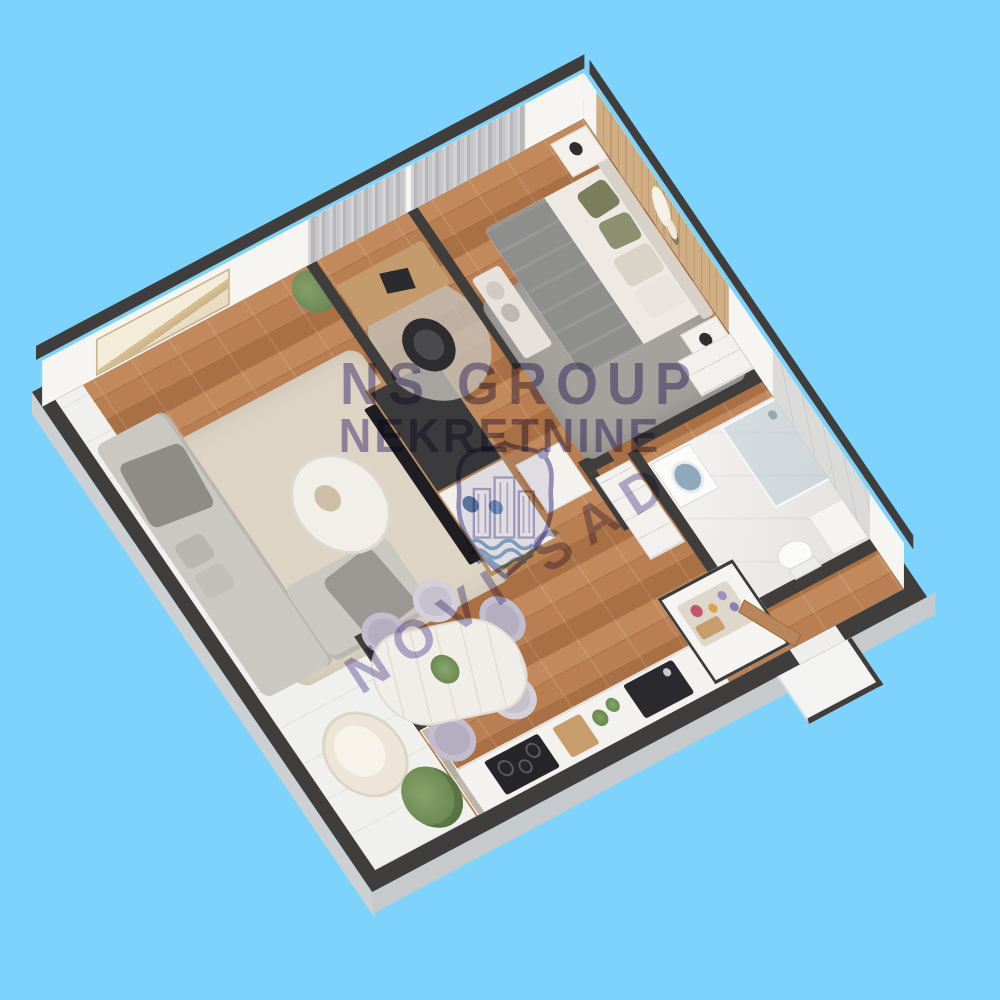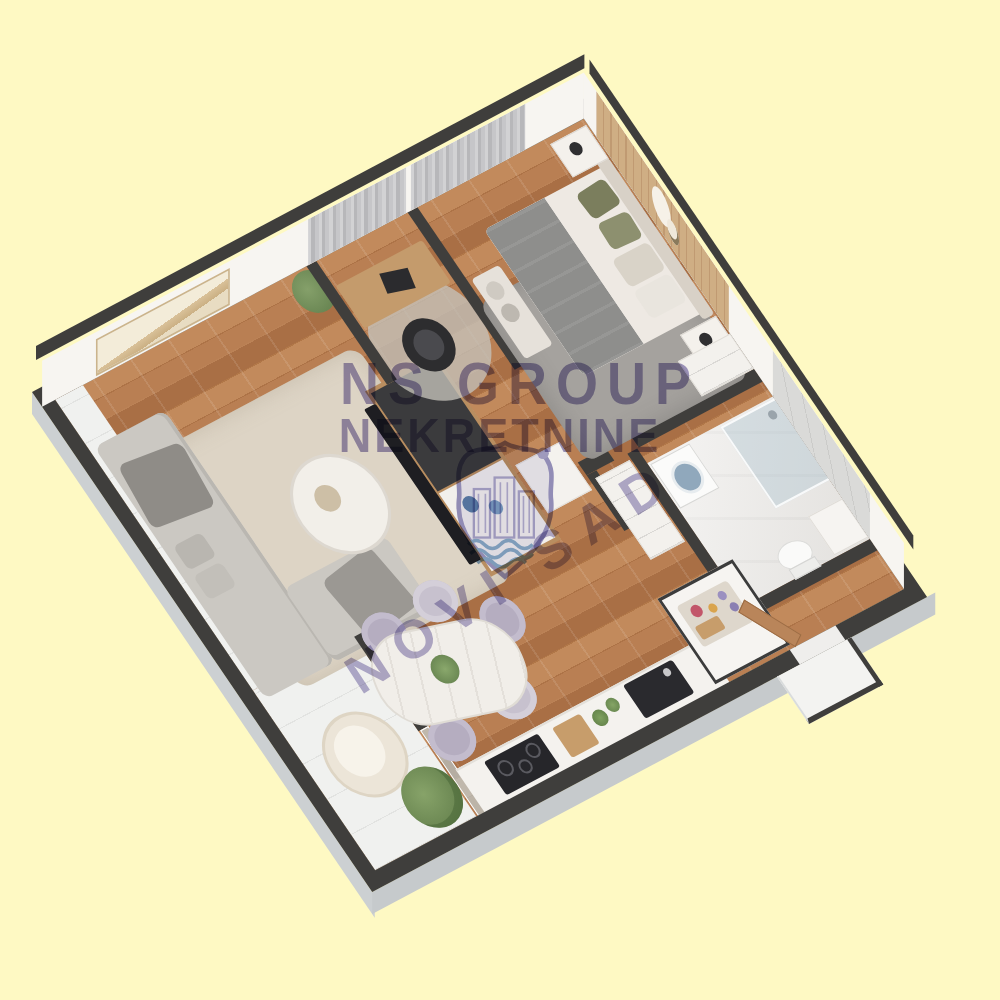--- a/index.html
+++ b/index.html
@@ -1,16 +1,16 @@
 <!DOCTYPE html>
 <html><head>
 <meta charset="utf-8">
 <style>
   html,body{margin:0;padding:0;background:#fff;font-family:"Liberation Sans",sans-serif;}
-  #stage{position:relative;width:1000px;height:1000px;background:#fef9c3;overflow:hidden;}
+  #stage{position:relative;width:1000px;height:1000px;background:#7dd3fc;overflow:hidden;}
   .abs{position:absolute;}
   .t0{transform-origin:0 0;}
   
   .wood{background:#b57e51;background-image:
     repeating-linear-gradient(90deg, rgba(255,255,255,.10) 0 2px, rgba(255,255,255,0) 2px 46px),
     repeating-linear-gradient(0deg,#b97f53 0 18px,#ad7347 18px 19px,#c28a5c 19px 38px,#b17748 38px 39px,#a96f45 39px 58px,#bb8256 58px 59px);}
   .marble{background:#eae8e5;background-image:
     linear-gradient(135deg, rgba(255,255,255,.55), rgba(205,203,200,.25)),
     repeating-linear-gradient(25deg, rgba(160,160,158,.14) 0 3px, rgba(0,0,0,0) 3px 42px);}
   .whitefloor{background:#f0f1ef;background-image:repeating-linear-gradient(0deg, rgba(0,0,0,.06) 0 1px, rgba(0,0,0,0) 1px 38px);}

